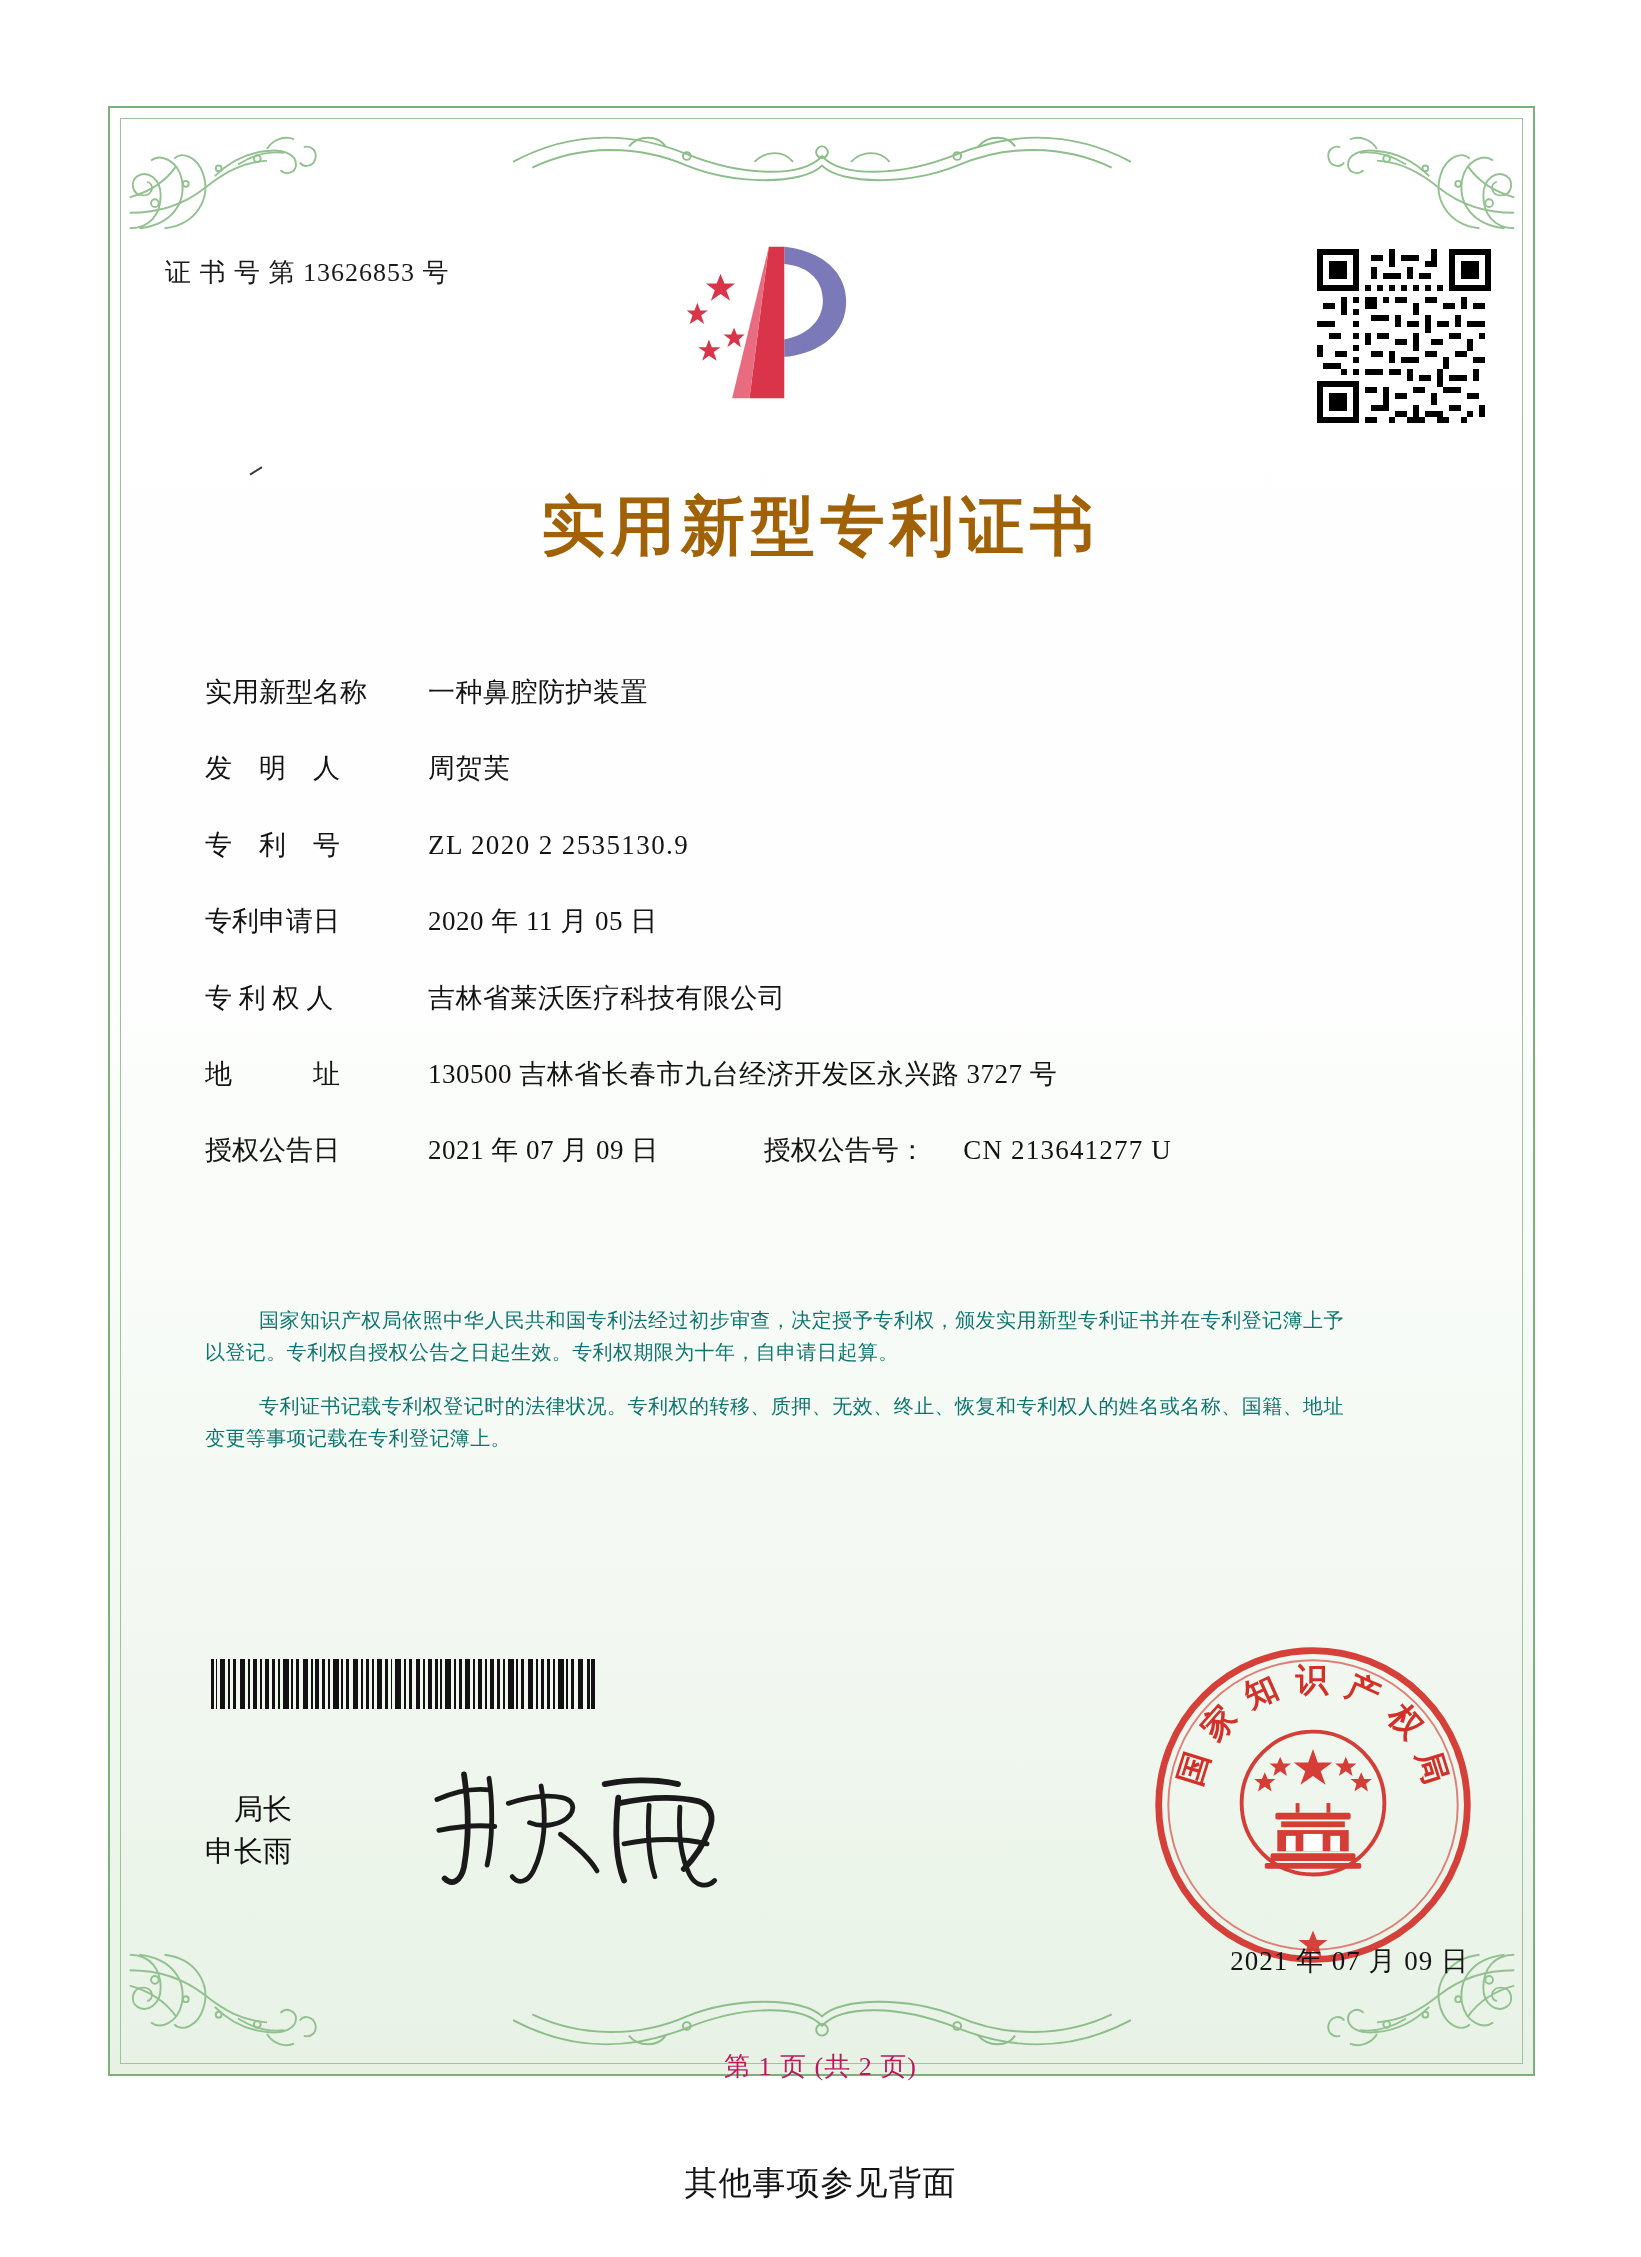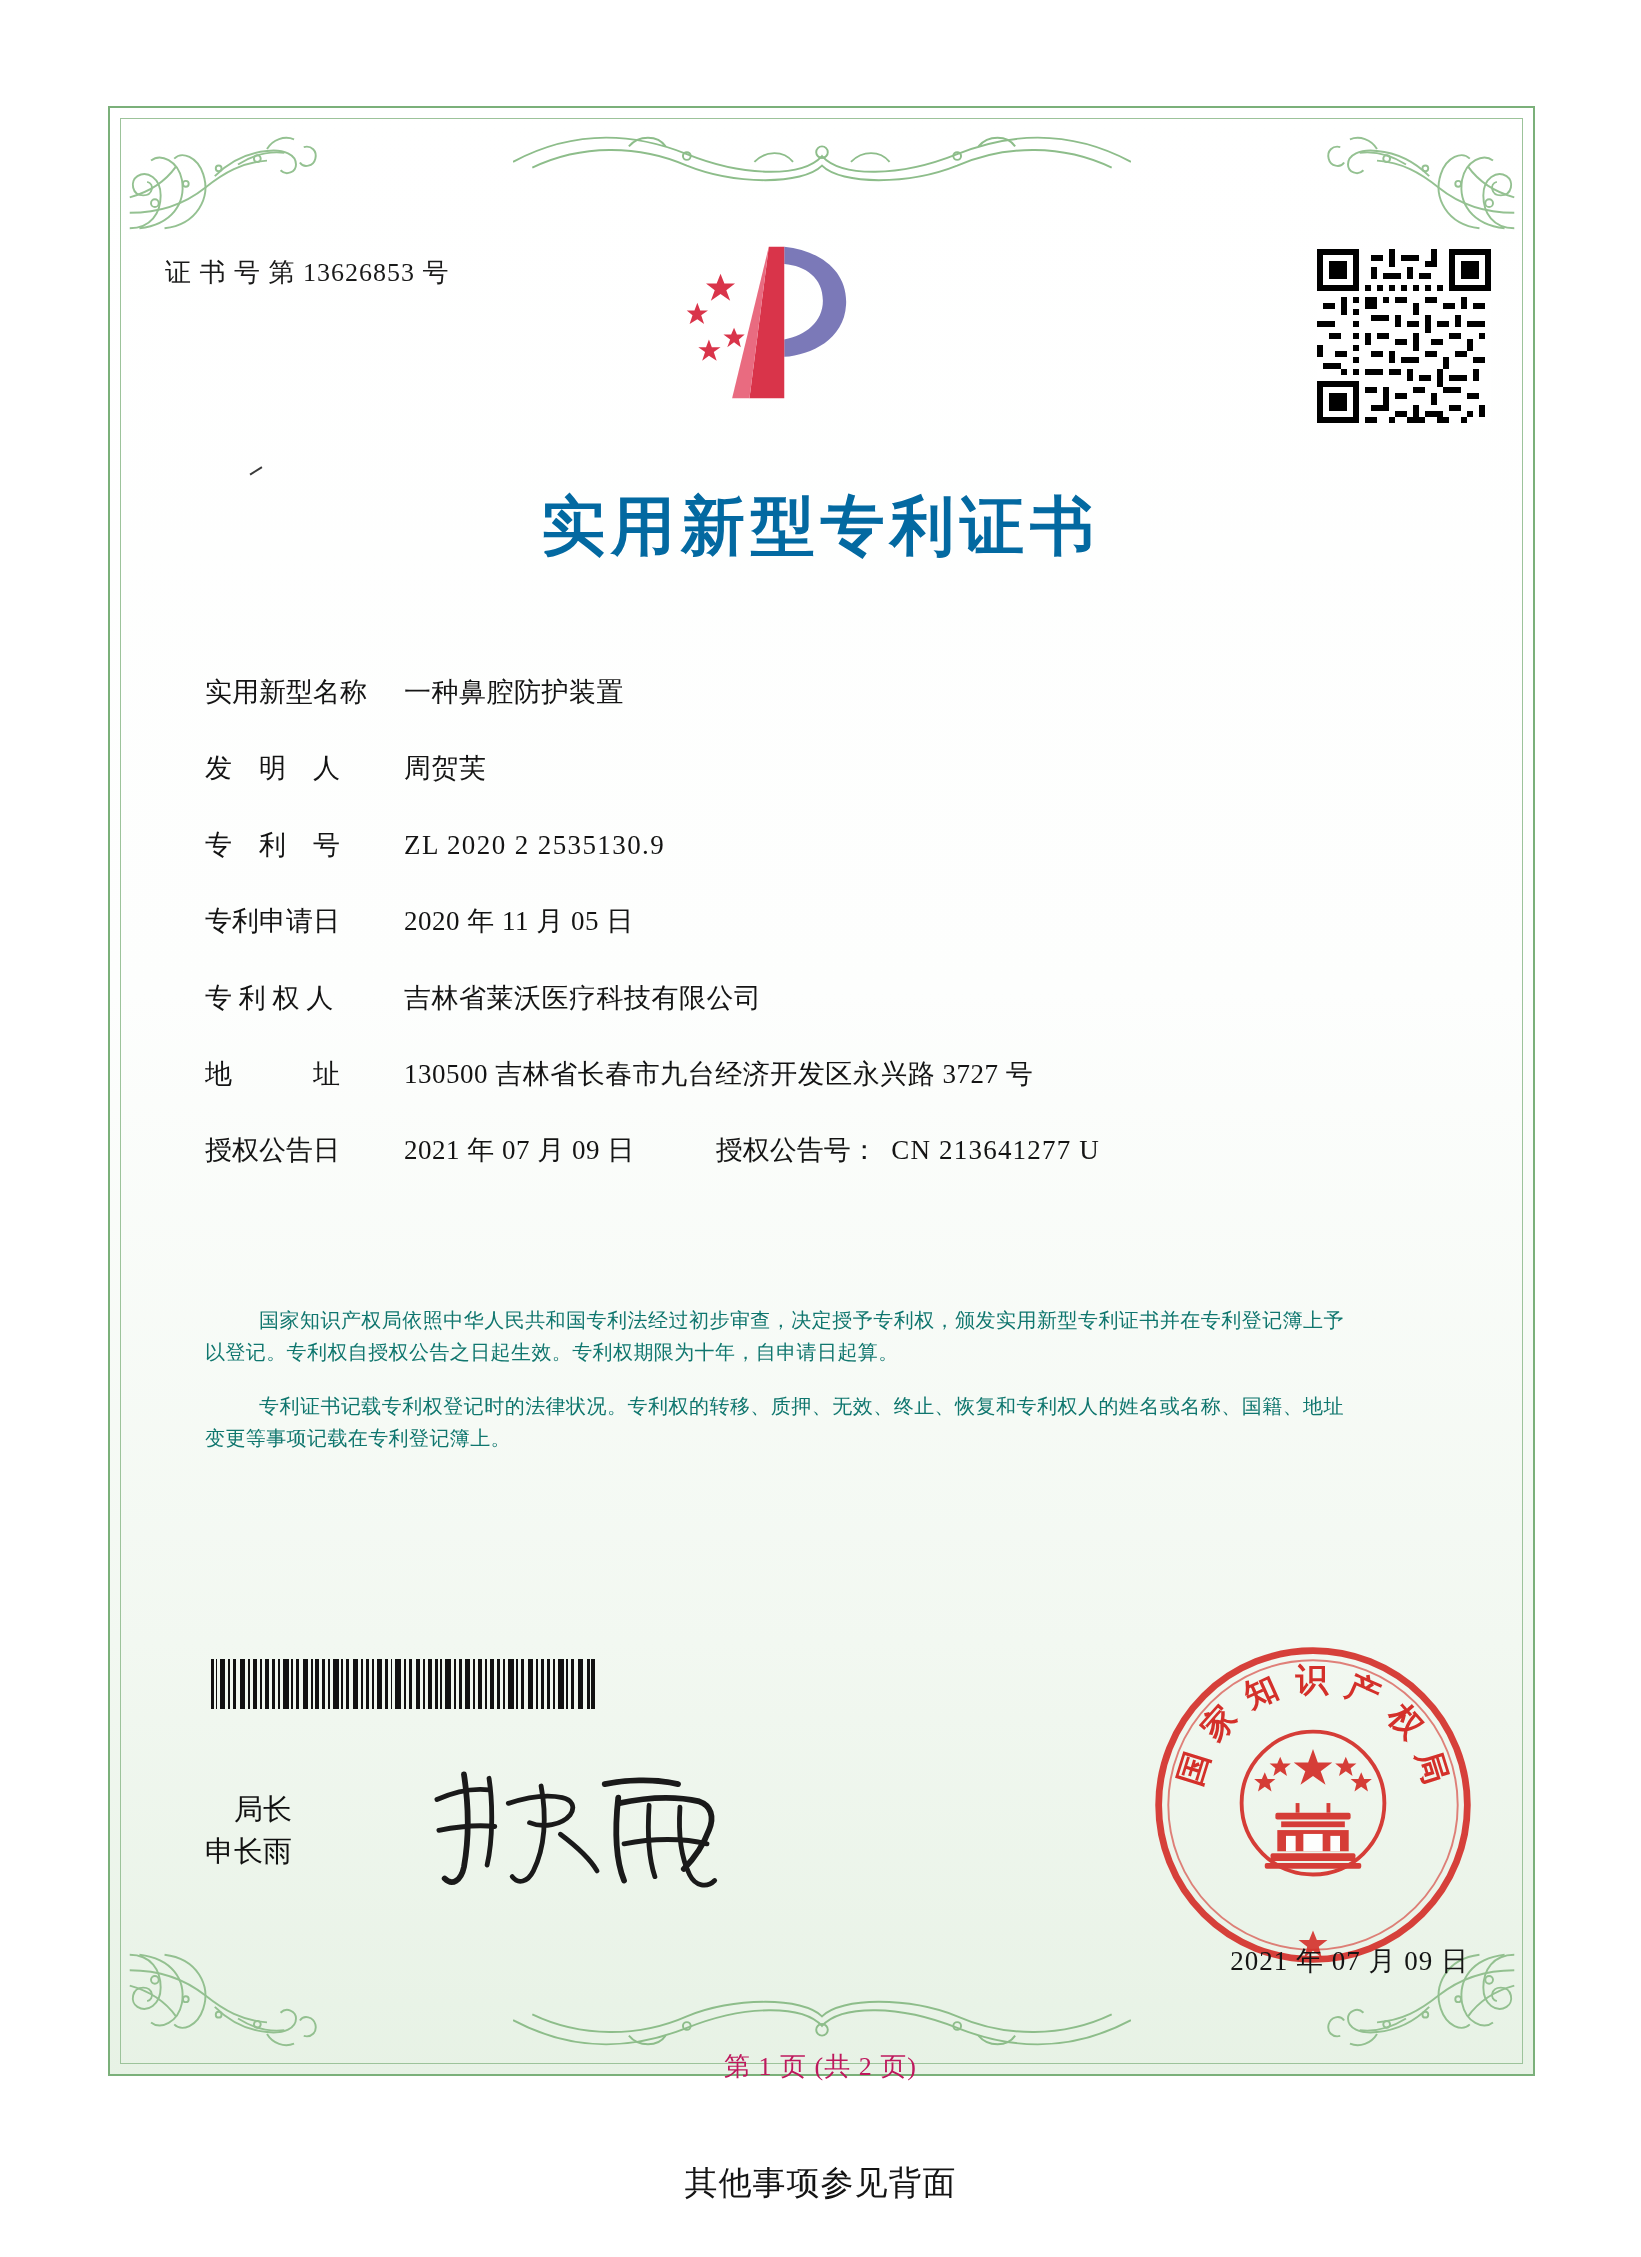--- a/index.html
+++ b/index.html
@@ -109,21 +109,21 @@
 
   .title {
     position: absolute;
     left: 0;
     right: 0;
     top: 483px;
     text-align: center;
     font-size: 64px;
     font-weight: 700;
     letter-spacing: 5.8px;
-    color: #0369a1;
+    color: #a16207;
     font-family: "DejaVu Serif", "Liberation Serif", serif;
   }
 
   .tick {
     position: absolute;
     left: 249px;
     top: 470px;
     width: 13.5px;
     height: 1.9px;
     background: #3a3a3a;
@@ -137,20 +137,21 @@
     top: 676px;
     width: 1139px;
   }
   .field-row {
     display: flex;
     align-items: baseline;
     font-size: 27px;
     color: #141414;
     margin-bottom: 44px;
     line-height: 1.2;
+    gap: 24px;
   }
   .field-label {
     width: 199px;
     flex: 0 0 199px;
     white-space: nowrap;
     letter-spacing: 0;
   }
   .field-value {
     white-space: nowrap;
     letter-spacing: 0.5px;

